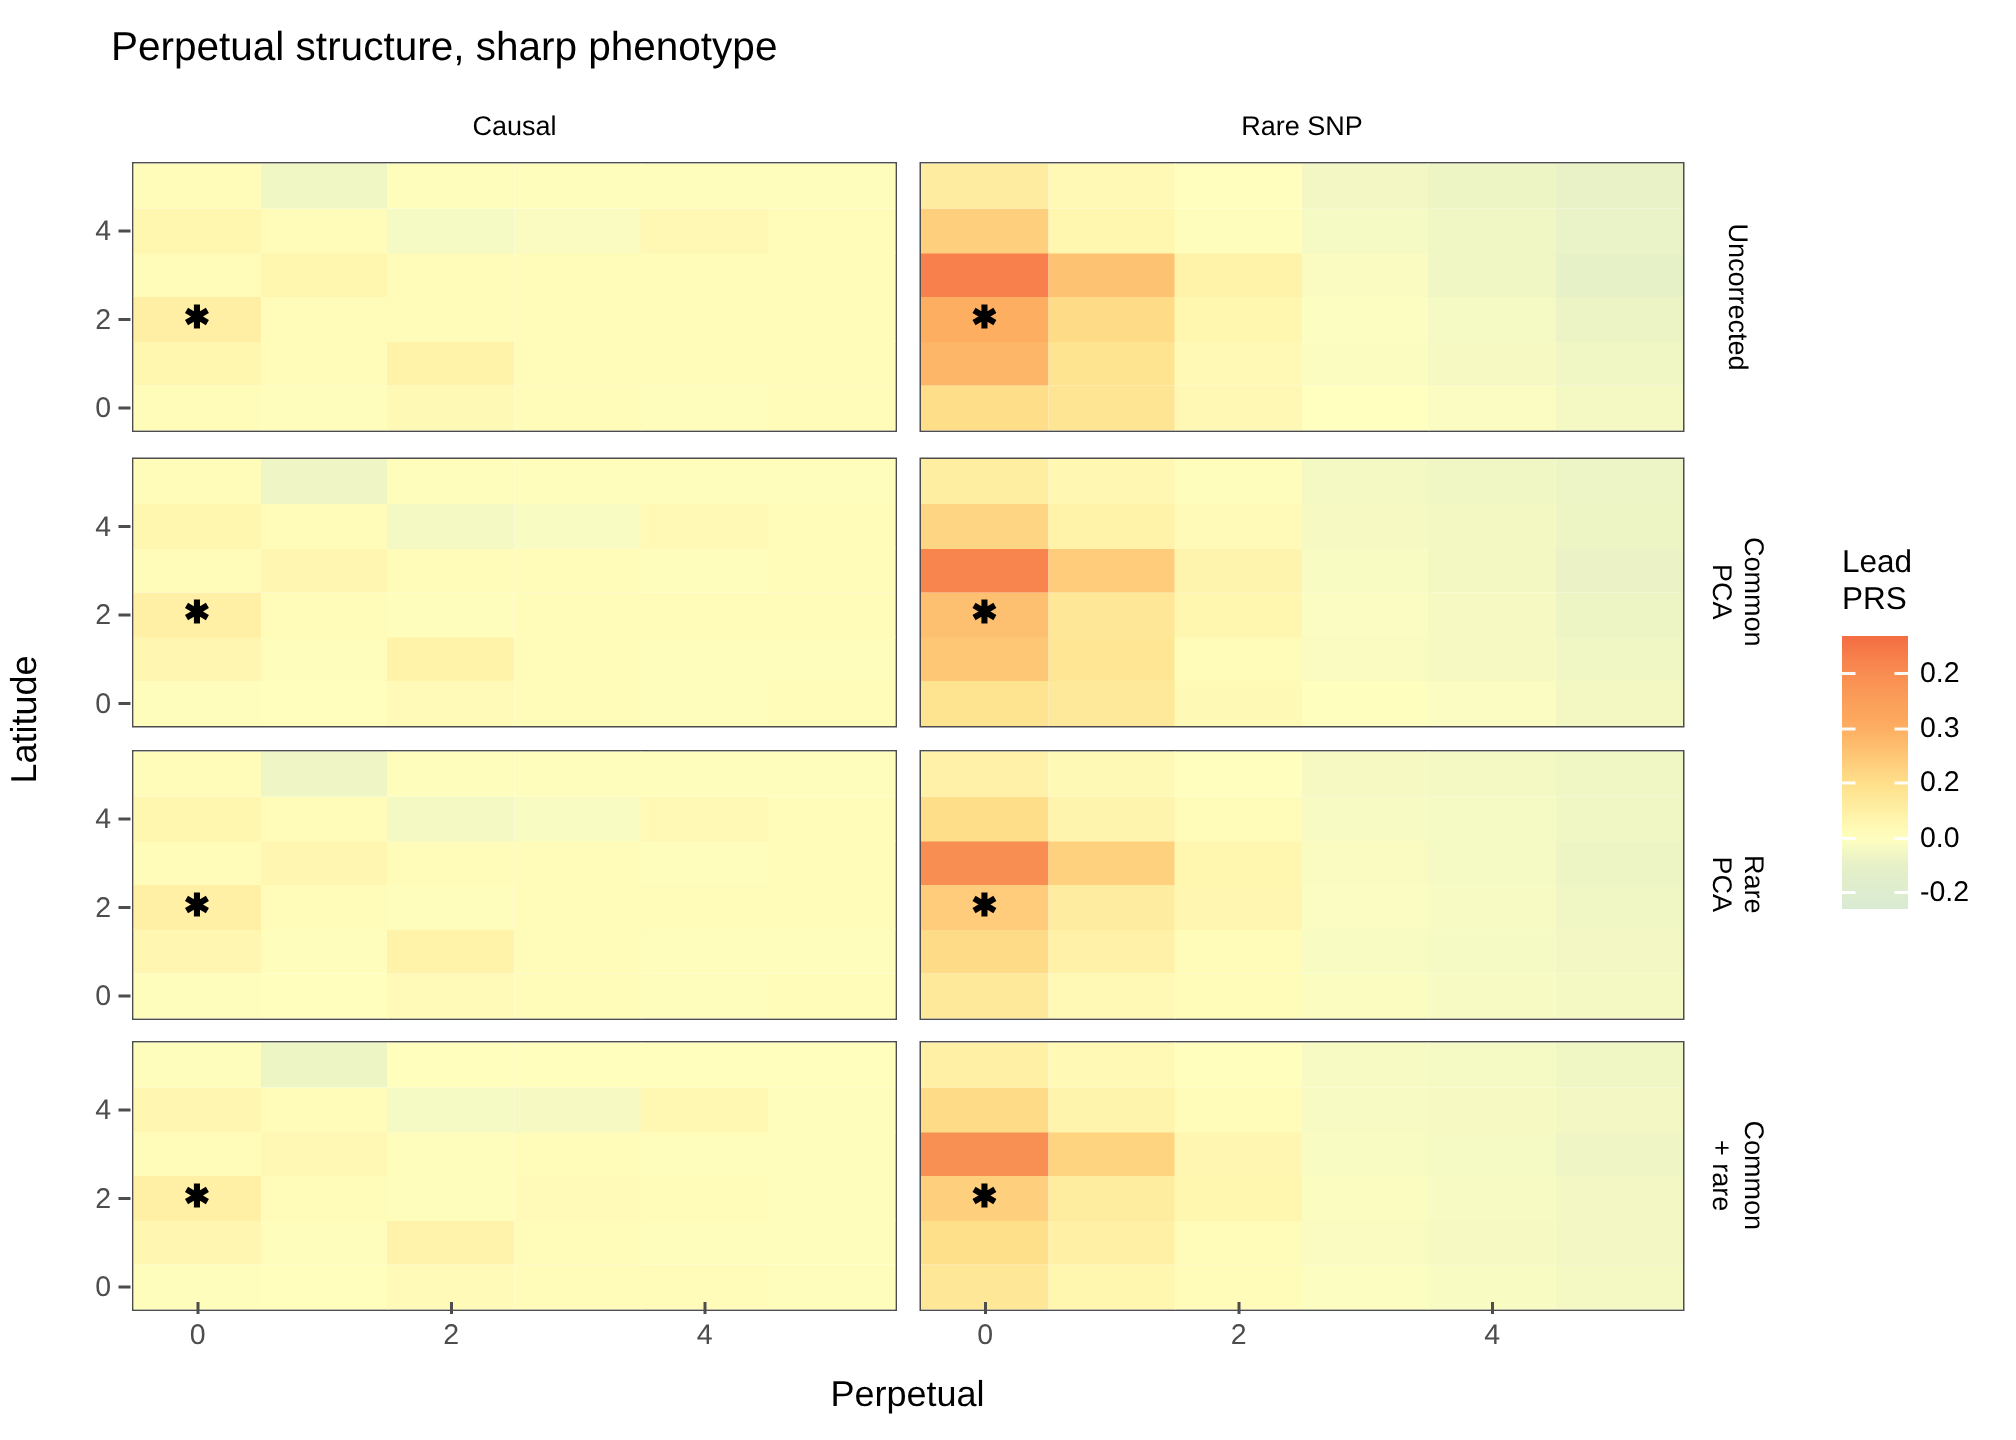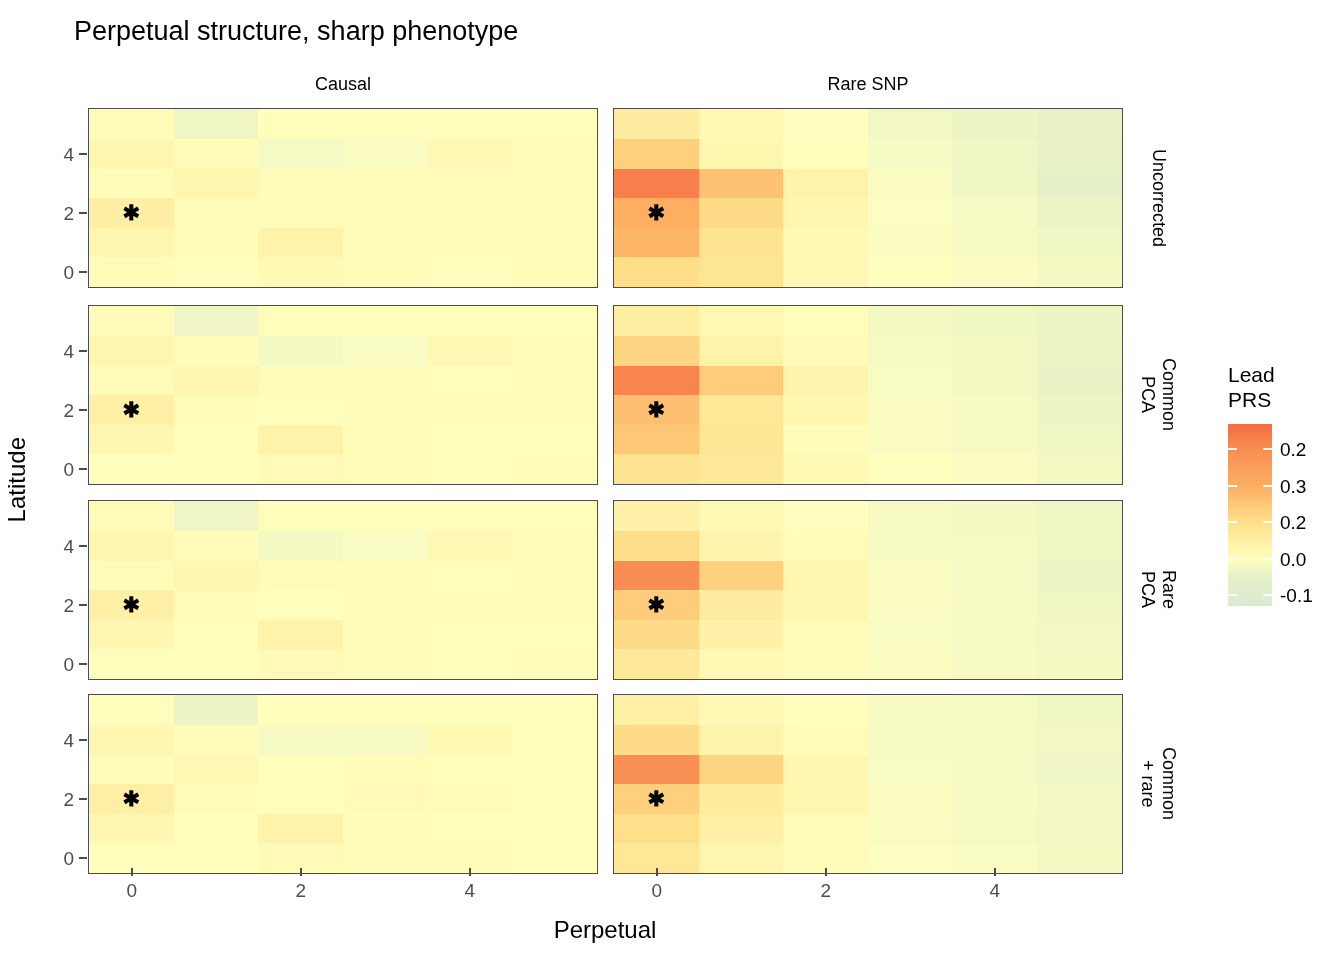--- a/index.html
+++ b/index.html
@@ -605,15 +605,15 @@
       <div class="legend-tick right" style="top: 60.88px;"></div>
       <div class="legend-label" style="top: 61.88px;">0.3</div>
       <div class="legend-tick left" style="top: 97.28px;"></div>
       <div class="legend-tick right" style="top: 97.28px;"></div>
       <div class="legend-label" style="top: 98.28px;">0.2</div>
       <div class="legend-tick left" style="top: 133.68px;"></div>
       <div class="legend-tick right" style="top: 133.68px;"></div>
       <div class="legend-label" style="top: 134.68px;">0.0</div>
       <div class="legend-tick left" style="top: 170.08px;"></div>
       <div class="legend-tick right" style="top: 170.08px;"></div>
-      <div class="legend-label" style="top: 171.08px;">-0.1</div>
+      <div class="legend-label" style="top: 171.08px;">-0.2</div>
     </div>
 </div>
 
 </body></html>

